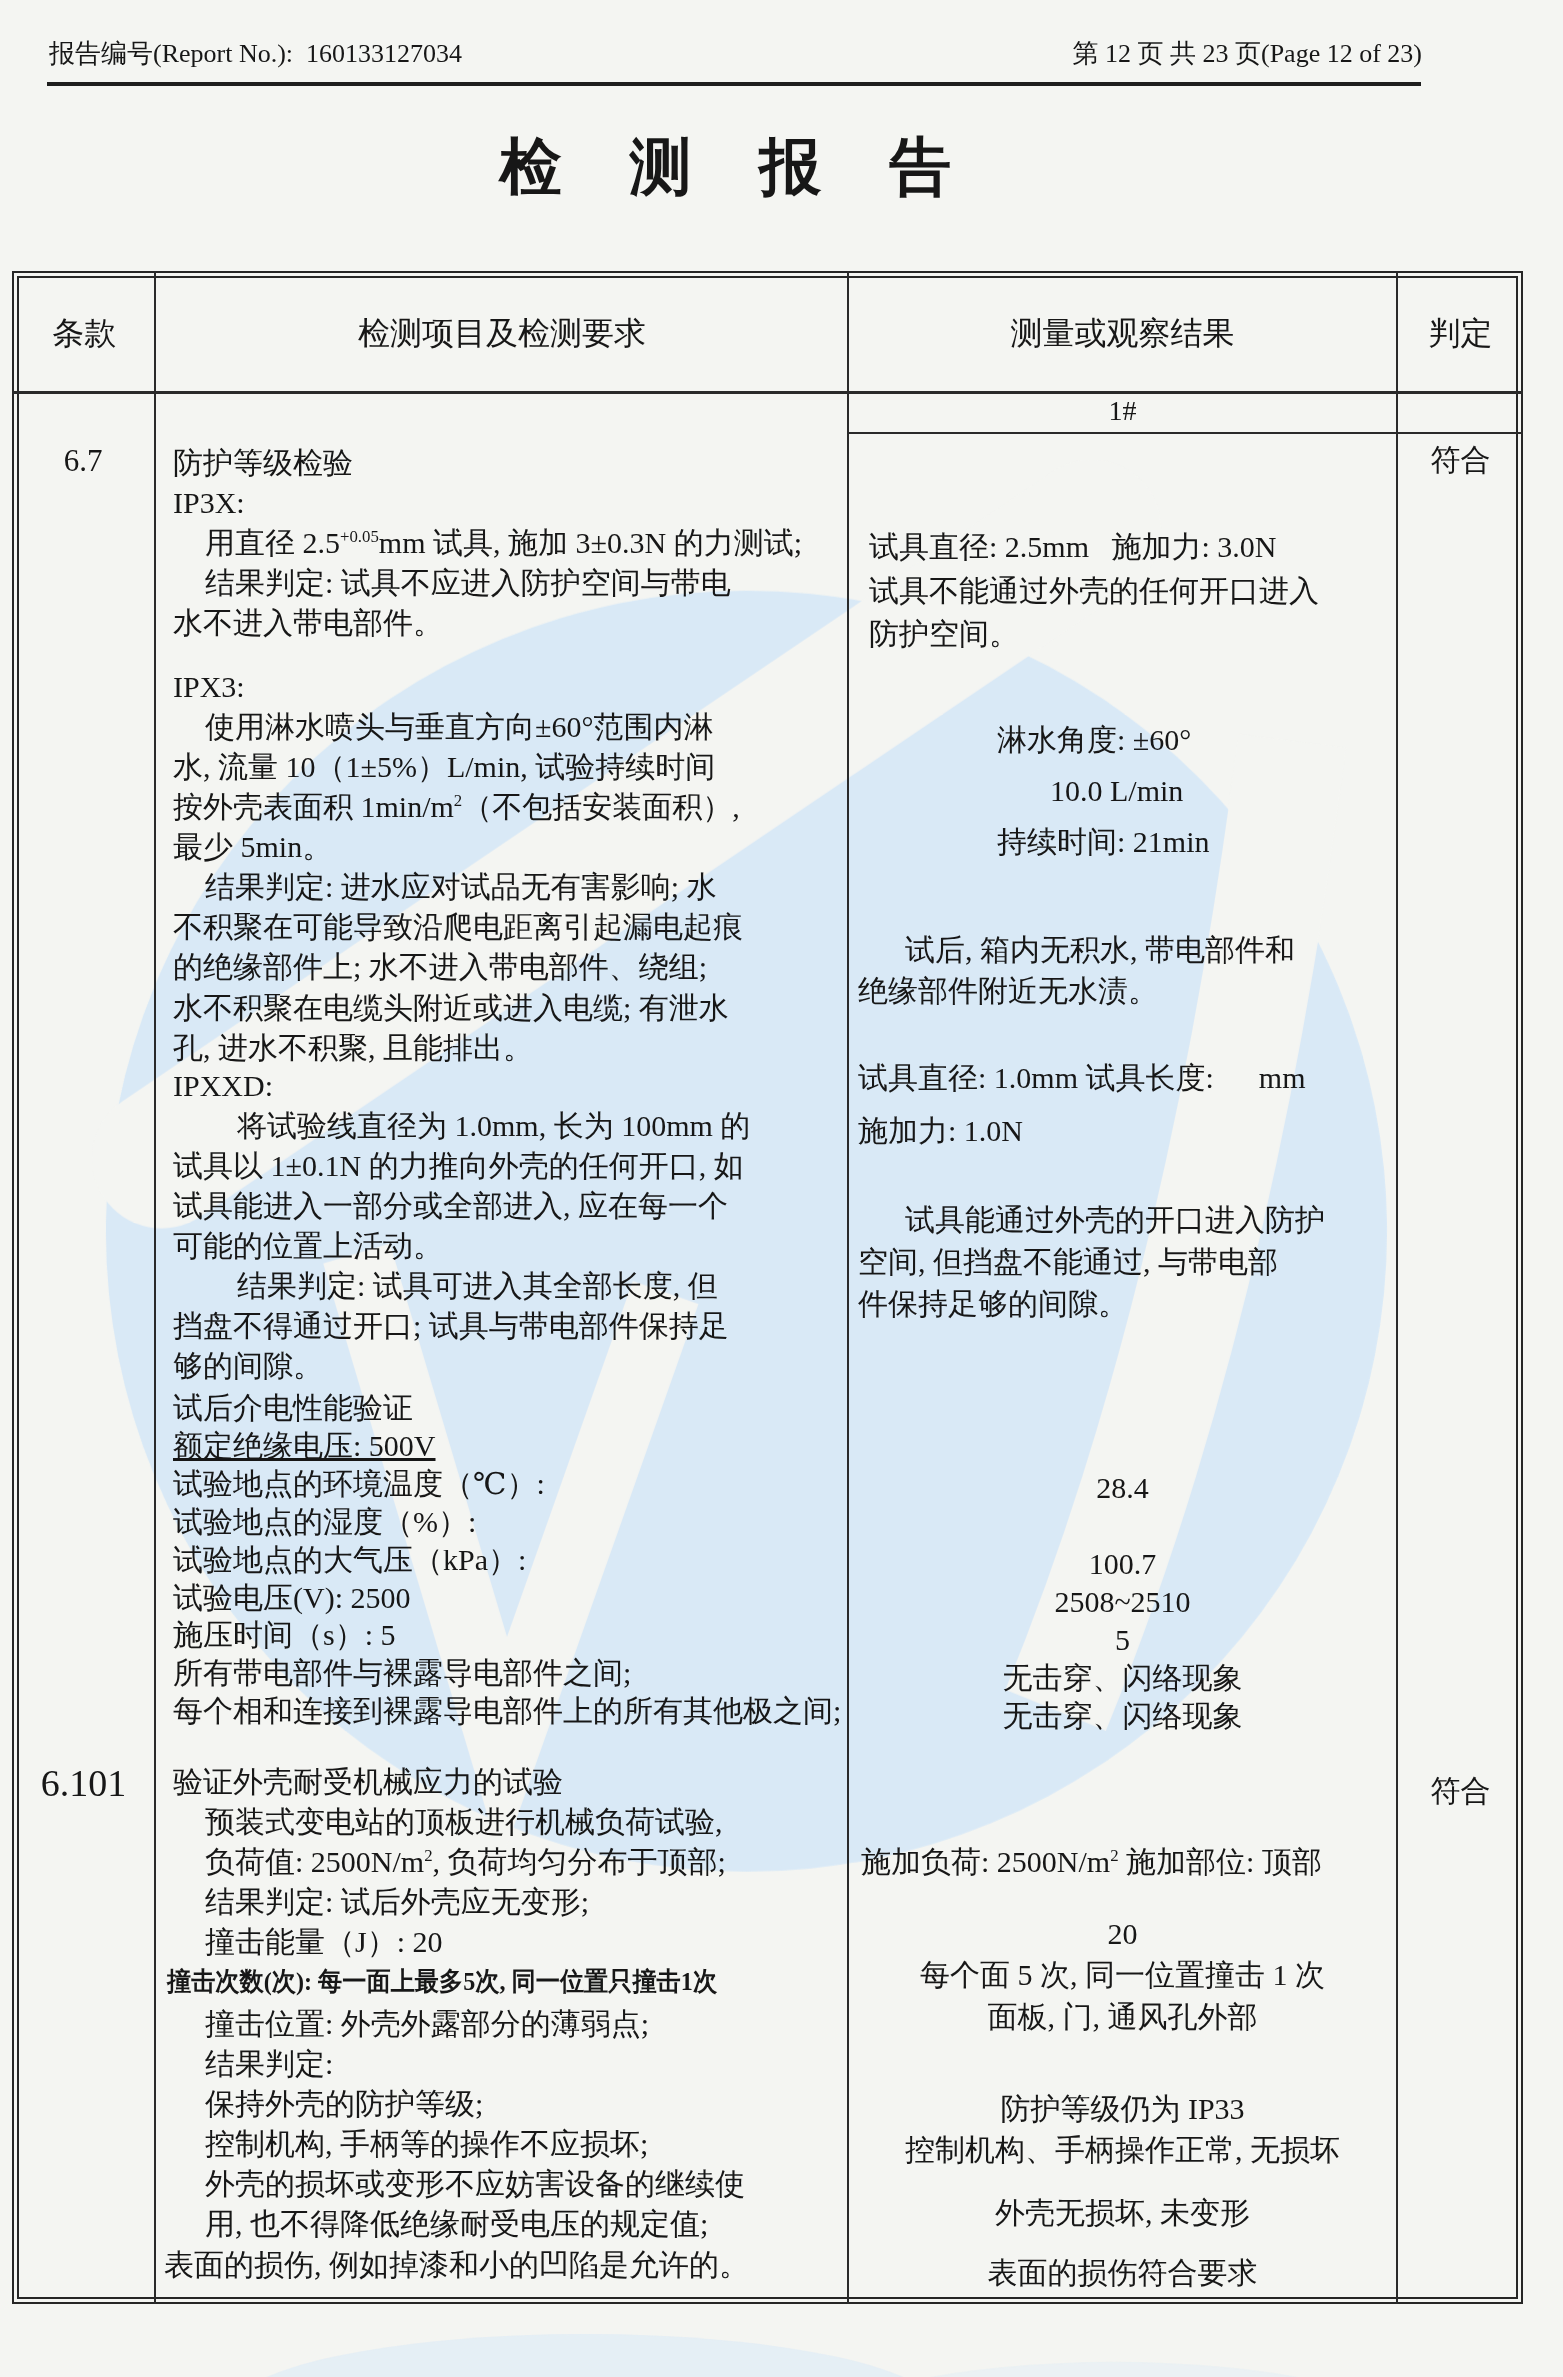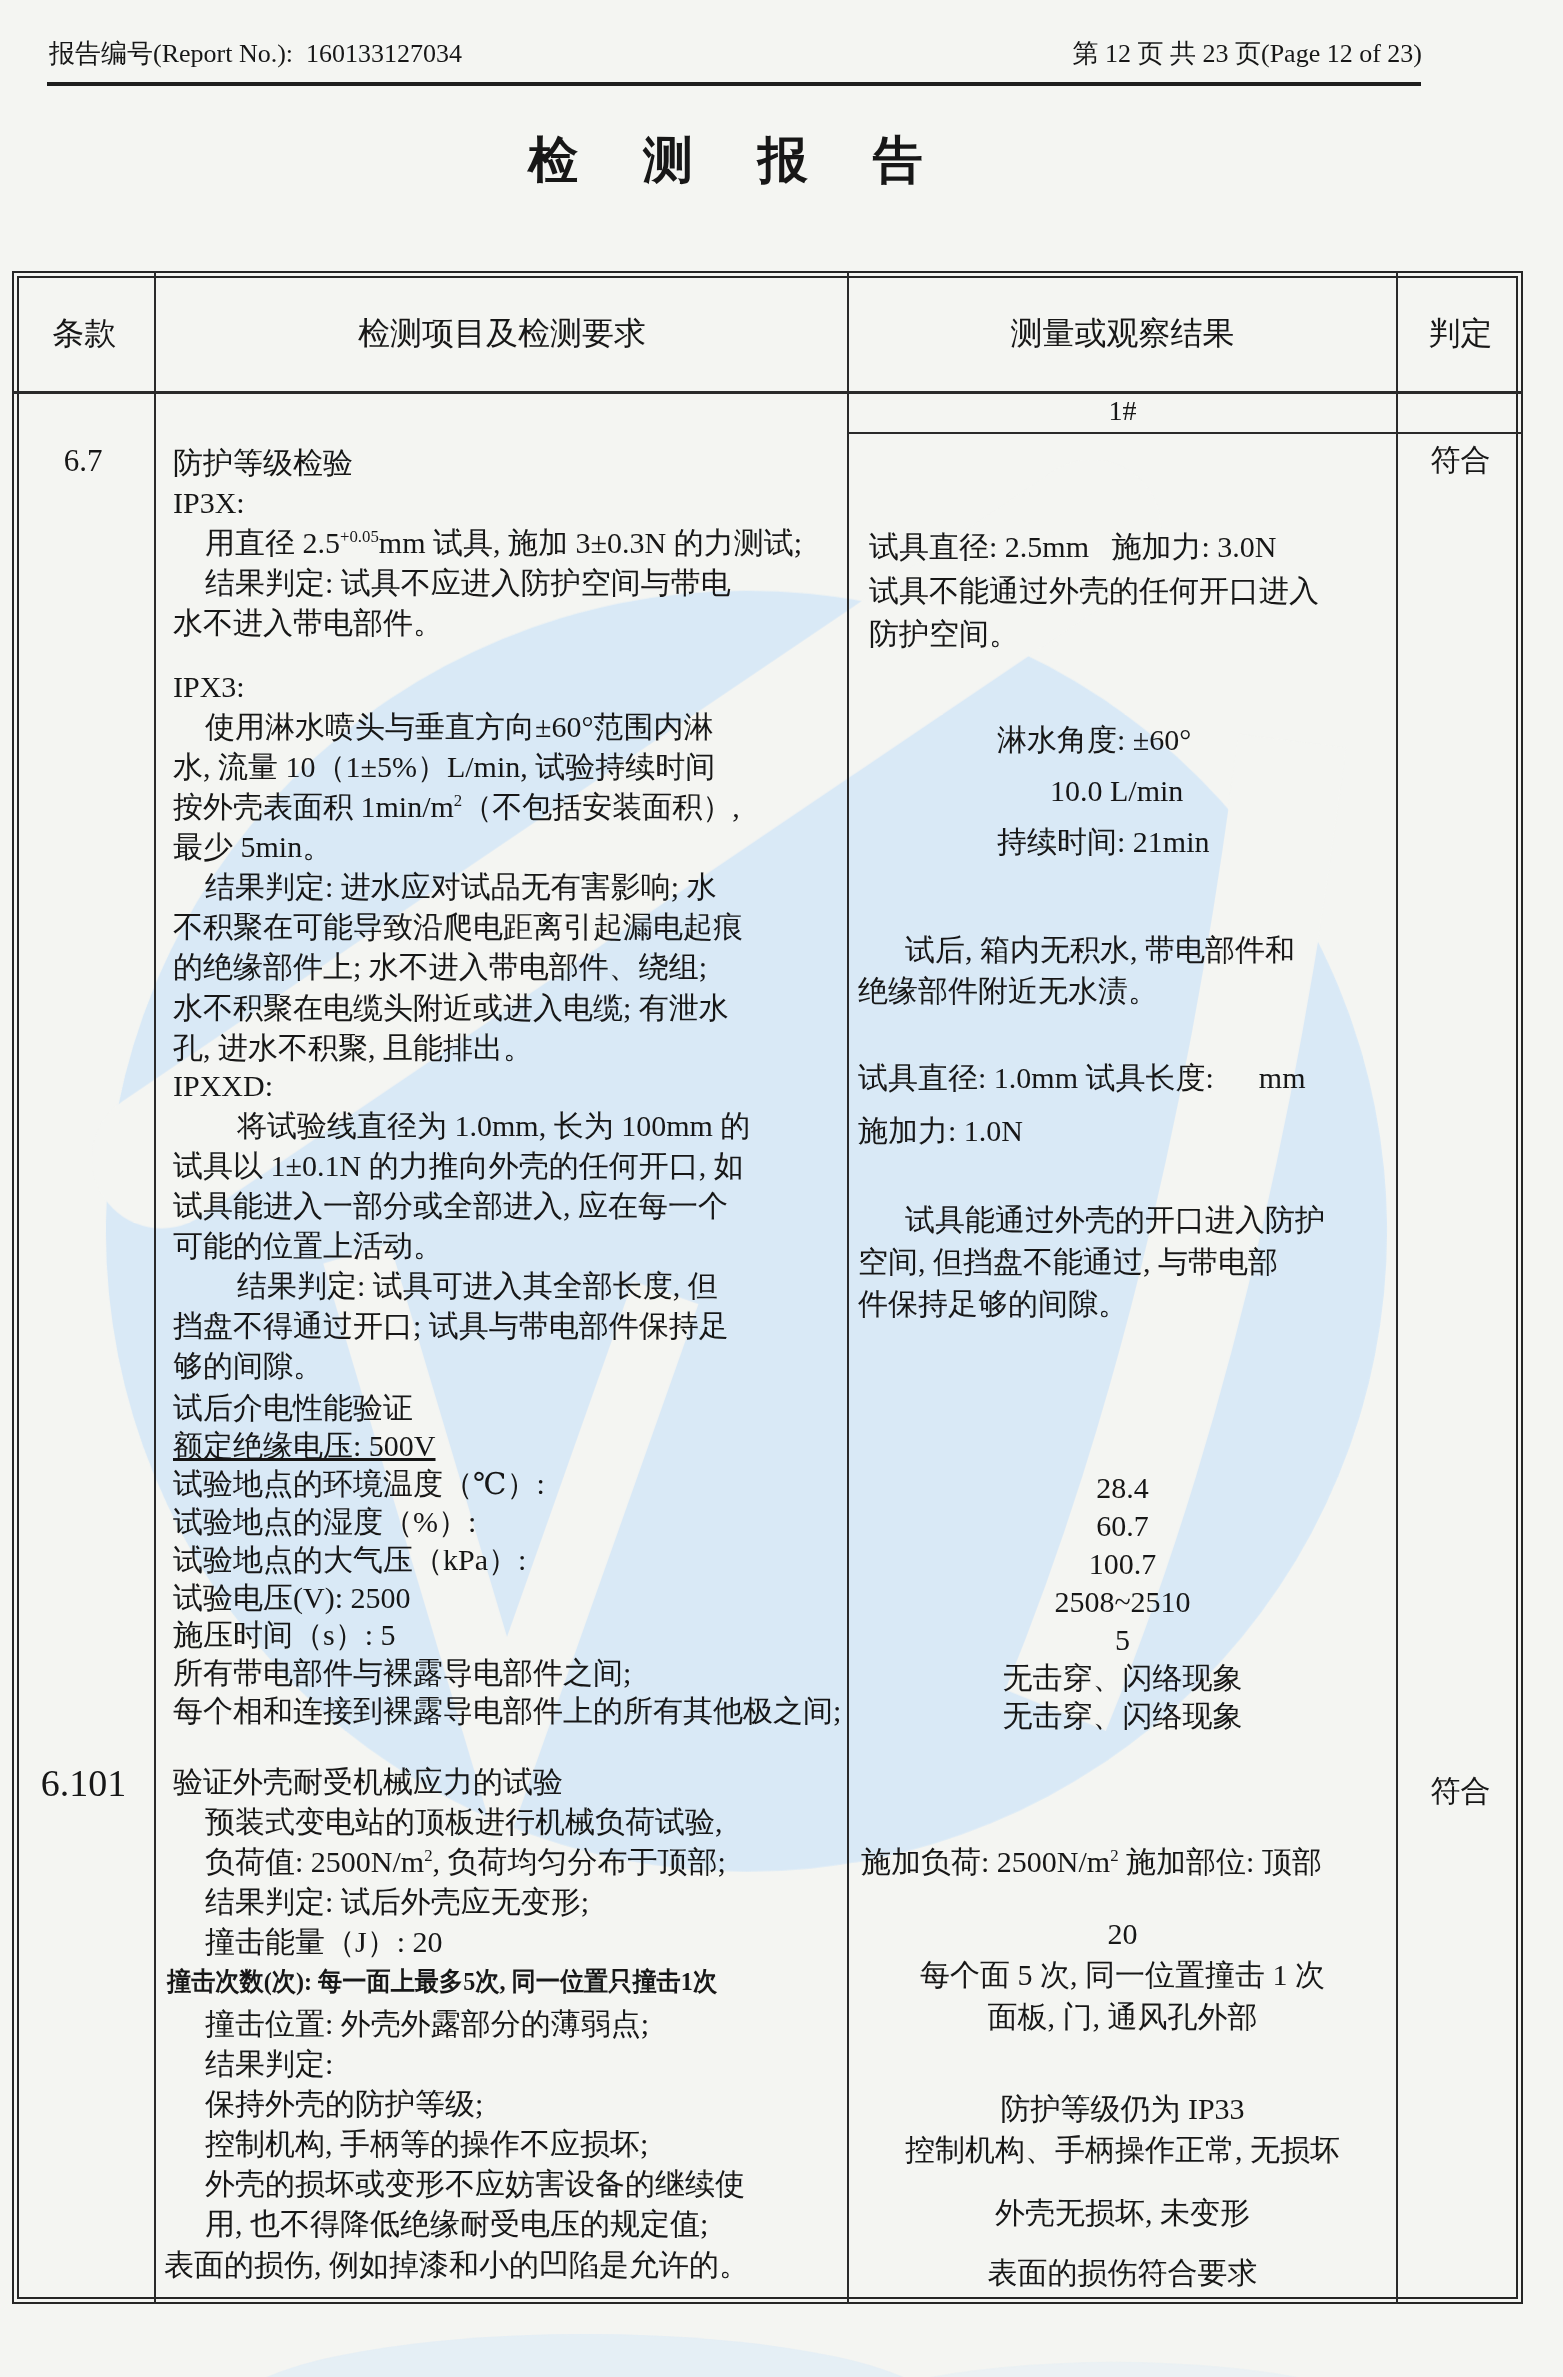--- a/index.html
+++ b/index.html
@@ -13,21 +13,21 @@
   .page{position:absolute;inset:0;}
   .wm{position:absolute;left:0;top:0;z-index:0;}
   .txt{position:absolute;z-index:3;color:#171717;font-size:30px;line-height:1.18;white-space:pre;}
   .ctr{text-align:center;}
   sup{font-size:0.56em;vertical-align:super;letter-spacing:0;}
 
   
   .meta-left{left:49px;top:39px;font-size:26px;}
   .meta-right{left:836px;top:39px;width:586px;text-align:right;font-size:26px;}
   .head-rule{position:absolute;left:47px;top:82px;width:1374px;height:3.9px;background:#1e1e1e;z-index:3;}
-  .title-cn{left:225px;top:131px;width:1003px;text-align:center;font-size:50px;font-weight:bold;word-spacing:48px;letter-spacing:2.2px;}
+  .title-cn{left:225px;top:131px;width:1003px;text-align:center;font-size:62px;font-weight:bold;word-spacing:48px;letter-spacing:2.2px;}
   .title-en{left:225px;top:222px;width:1003px;text-align:center;font-size:37px;font-weight:bold;letter-spacing:1.1px;}
 
   
   .tbl{position:absolute;left:12.3px;top:271px;width:1511px;height:2033px;border:7.2px double #262626;box-sizing:border-box;z-index:2;background:transparent;}
   .vline,.hline{position:absolute;background:#2a2a2a;z-index:2;}
   .v1{left:154px;top:271px;width:2.2px;height:2033px;}
   .v2{left:847px;top:271px;width:2.2px;height:2033px;}
   .v3{left:1396px;top:271px;width:2.2px;height:2033px;}
   .h1{left:12.3px;top:391px;width:1511px;height:2.8px;}
   .h2{left:847px;top:432px;width:676px;height:2.2px;}
@@ -171,21 +171,20 @@
   <div class="txt rb5">10.0 L/min</div>
   <div class="txt rb6">持续时间: 21min</div>
   <div class="txt rb7">试后, 箱内无积水, 带电部件和</div>
   <div class="txt rb8">绝缘部件附近无水渍。</div>
   <div class="txt rb9">试具直径: 1.0mm 试具长度:      mm</div>
   <div class="txt rb10">施加力: 1.0N</div>
   <div class="txt rb12">空间, 但挡盘不能通过, 与带电部</div>
   <div class="txt rb11">试具能通过外壳的开口进入防护</div>
   <div class="txt rb13">件保持足够的间隙。</div>
   <div class="txt ctr rvc rv1">28.4</div>
-  <div class="txt ctr rvc rv2">60.7</div>
   <div class="txt ctr rvc rv3">100.7</div>
   <div class="txt ctr rvc rv4">2508~2510</div>
   <div class="txt ctr rvc rv5">5</div>
   <div class="txt ctr rvc rv6">无击穿、闪络现象</div>
   <div class="txt ctr rvc rv7">无击穿、闪络现象</div>
 
   <div class="txt m01">验证外壳耐受机械应力的试验</div>
   <div class="txt m02">预装式变电站的顶板进行机械负荷试验,</div>
   <div class="txt m03"><span>负荷值: 2500N/m</span><sup>2</sup><span>, 负荷均匀分布于顶部;</span></div>
   <div class="txt m04">结果判定: 试后外壳应无变形;</div>

